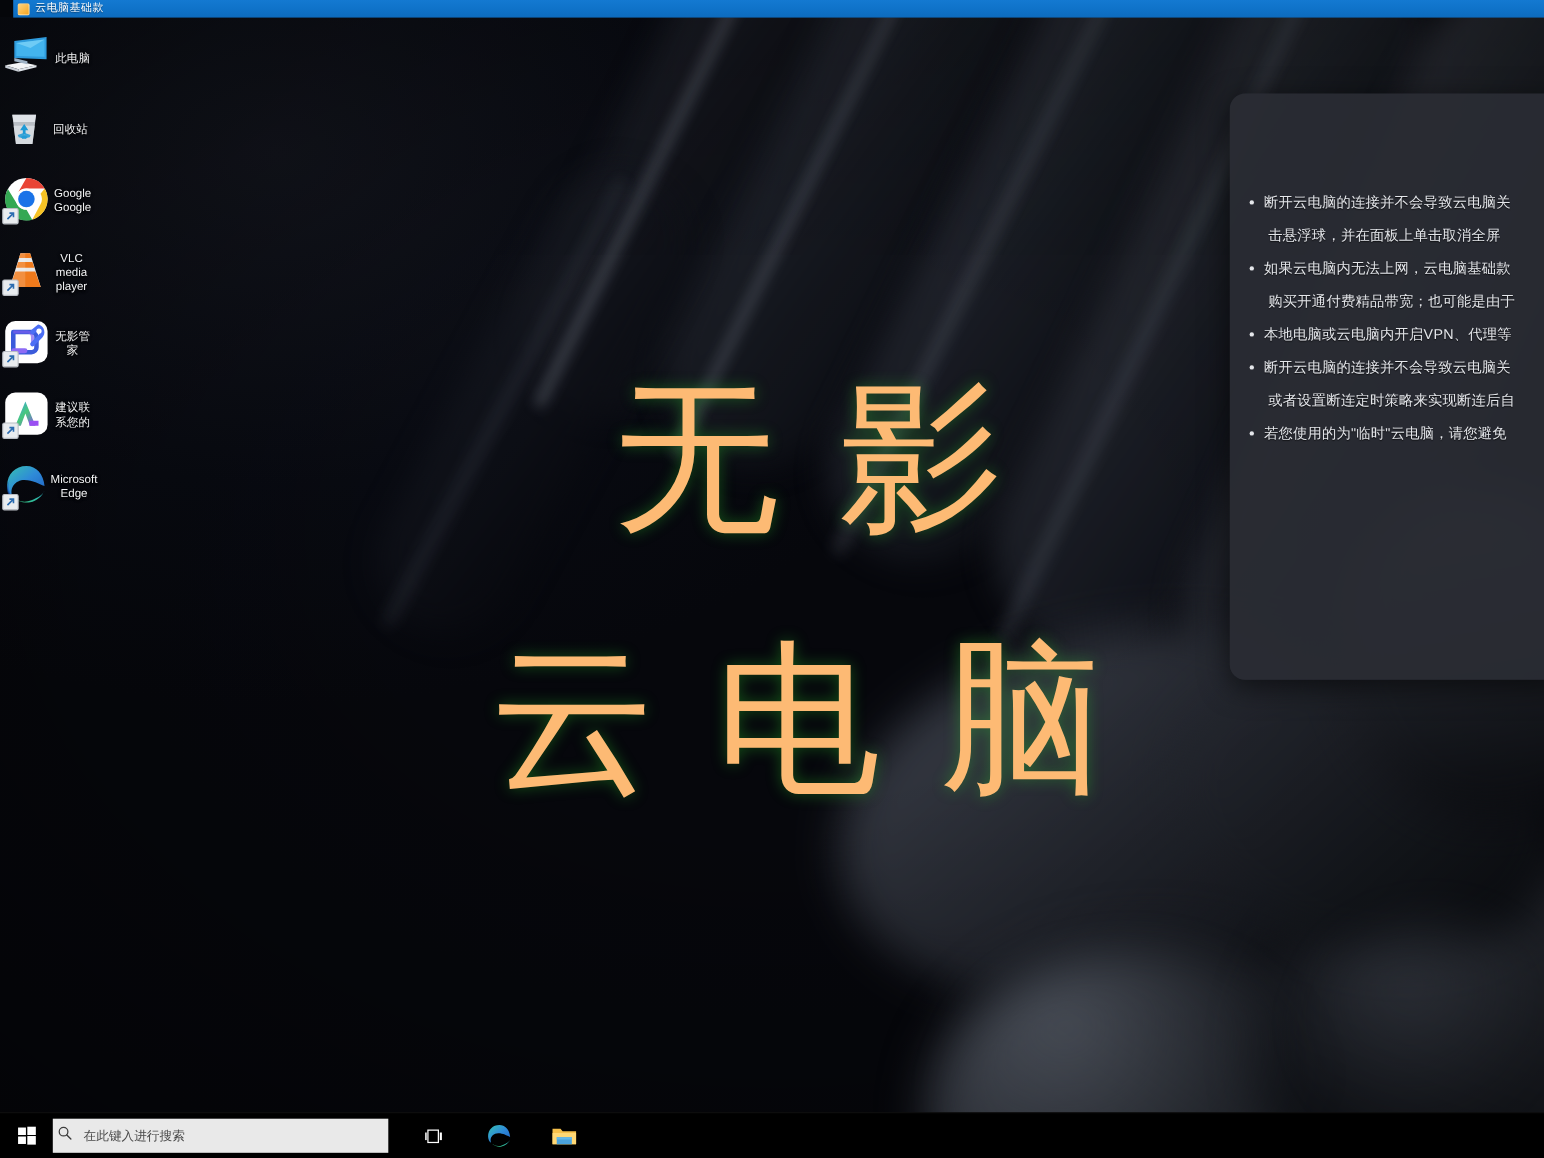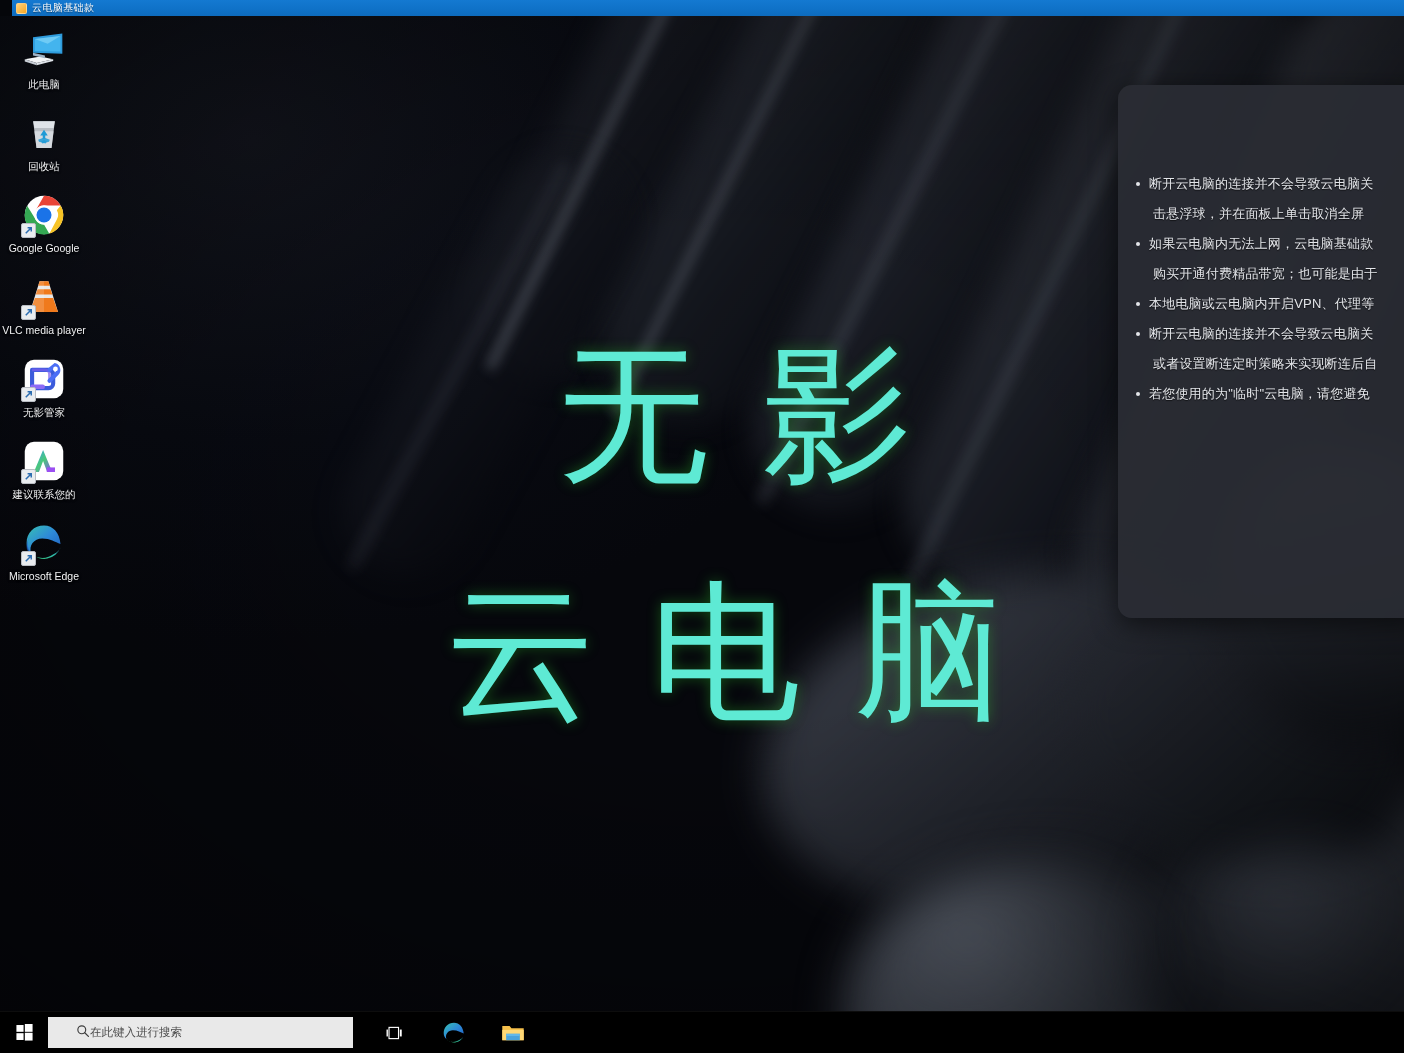--- a/index.html
+++ b/index.html
@@ -30,21 +30,21 @@
       radial-gradient(ellipse 900px 700px at 85% 85%, #16181f 0%, #090b11 55%, #05060a 100%),
       linear-gradient(160deg,#0b0d14 0%,#080a10 45%,#05060b 100%);
   }
   .capsule{ position:absolute; border-radius:999px; filter:blur(14px); opacity:.85; }
   .blob{ position:absolute; border-radius:50%; filter:blur(20px); }
   #vig{ position:absolute; inset:0; pointer-events:none;
     background:radial-gradient(ellipse 1100px 800px at 50% 45%, rgba(0,0,0,0) 30%, rgba(0,0,0,.45) 100%); }
 
   
   #icons{ position:absolute; left:0; top:6px; width:90px; }
-  .dicon{ width:88px; padding:6px 2px 4px; display:flex; flex-direction:column;
+  .dicon{ width:88px; padding:6px 2px 4px; display:flex; 
     align-items:center; margin-bottom:9px; }
   .gbox{ position:relative; width:46px; height:46px; display:flex; align-items:center; justify-content:center; }
   .dlabel{ margin-top:4px; color:#f2f3f5; font-size:10.5px; line-height:13px;
     text-align:center; text-shadow:0 1px 2px rgba(0,0,0,.95),0 0 3px rgba(0,0,0,.8); width:86px; }
   .shortcut{ position:absolute; left:0; bottom:0; width:15px; height:15px;
     background:#e9ecef; border:1px solid #b9bdc4; border-radius:2px;
     display:flex; align-items:center; justify-content:center; }
   .shortcut svg{ width:11px; height:11px; }
 
   
@@ -60,36 +60,36 @@
     padding-left:13px; white-space:nowrap; letter-spacing:.2px;
     text-shadow:0 1px 1px rgba(0,0,0,.7); }
   #panel li::before{ content:""; position:absolute; left:0; top:13px;
     width:4px; height:4px; border-radius:50%; background:#e4e6ea; }
   #panel li .cont{ display:block; padding-left:4px; }
 
   
   #wm{ position:absolute; left:0; top:0; width:1404px; height:1037px;
     pointer-events:none; z-index:40;
     display:flex; flex-direction:column; align-items:center; justify-content:center; }
-  .wmline{ color:#5eead4; font-size:150px; line-height:1.15;
+  .wmline{ color:#fdba74; font-size:150px; line-height:1.15;
     letter-spacing:54px; text-indent:54px; font-weight:400;
-    font-family:Liberation Serif, serif;
+    font-family:Liberation Sans, sans-serif;
     text-shadow:0 0 14px rgba(45,220,45,.35); }
   #wm1{ margin-left:66px; margin-bottom:64px; }
   #wm2{ margin-left:46px; }
 
   
   #taskbar{
     position:absolute; left:0; bottom:0; width:1404px; height:42px;
     background:#000000; z-index:70; display:flex; align-items:center;
     border-top:1px solid rgba(255,255,255,.05);
   }
   #startbtn{ width:48px; height:42px; display:flex; align-items:center; justify-content:center; }
   #searchbox{ width:305px; height:31px; background:#e9e9e9; margin-left:0;
-    display:flex; align-items:center; padding-left:28px; }
+    display:flex; align-items:center; padding-left:4px; gap:10px; }
   #searchph{ color:#4a4a4a; font-size:11.5px; }
   .tbicon{ width:46px; height:42px; display:flex; align-items:center; justify-content:center; }
 </style>
 </head>
 <body>
 
 <div id="titlebar">
   <div id="tb-icon"></div>
   <div id="tb-title">云电脑基础款</div>
 </div>

